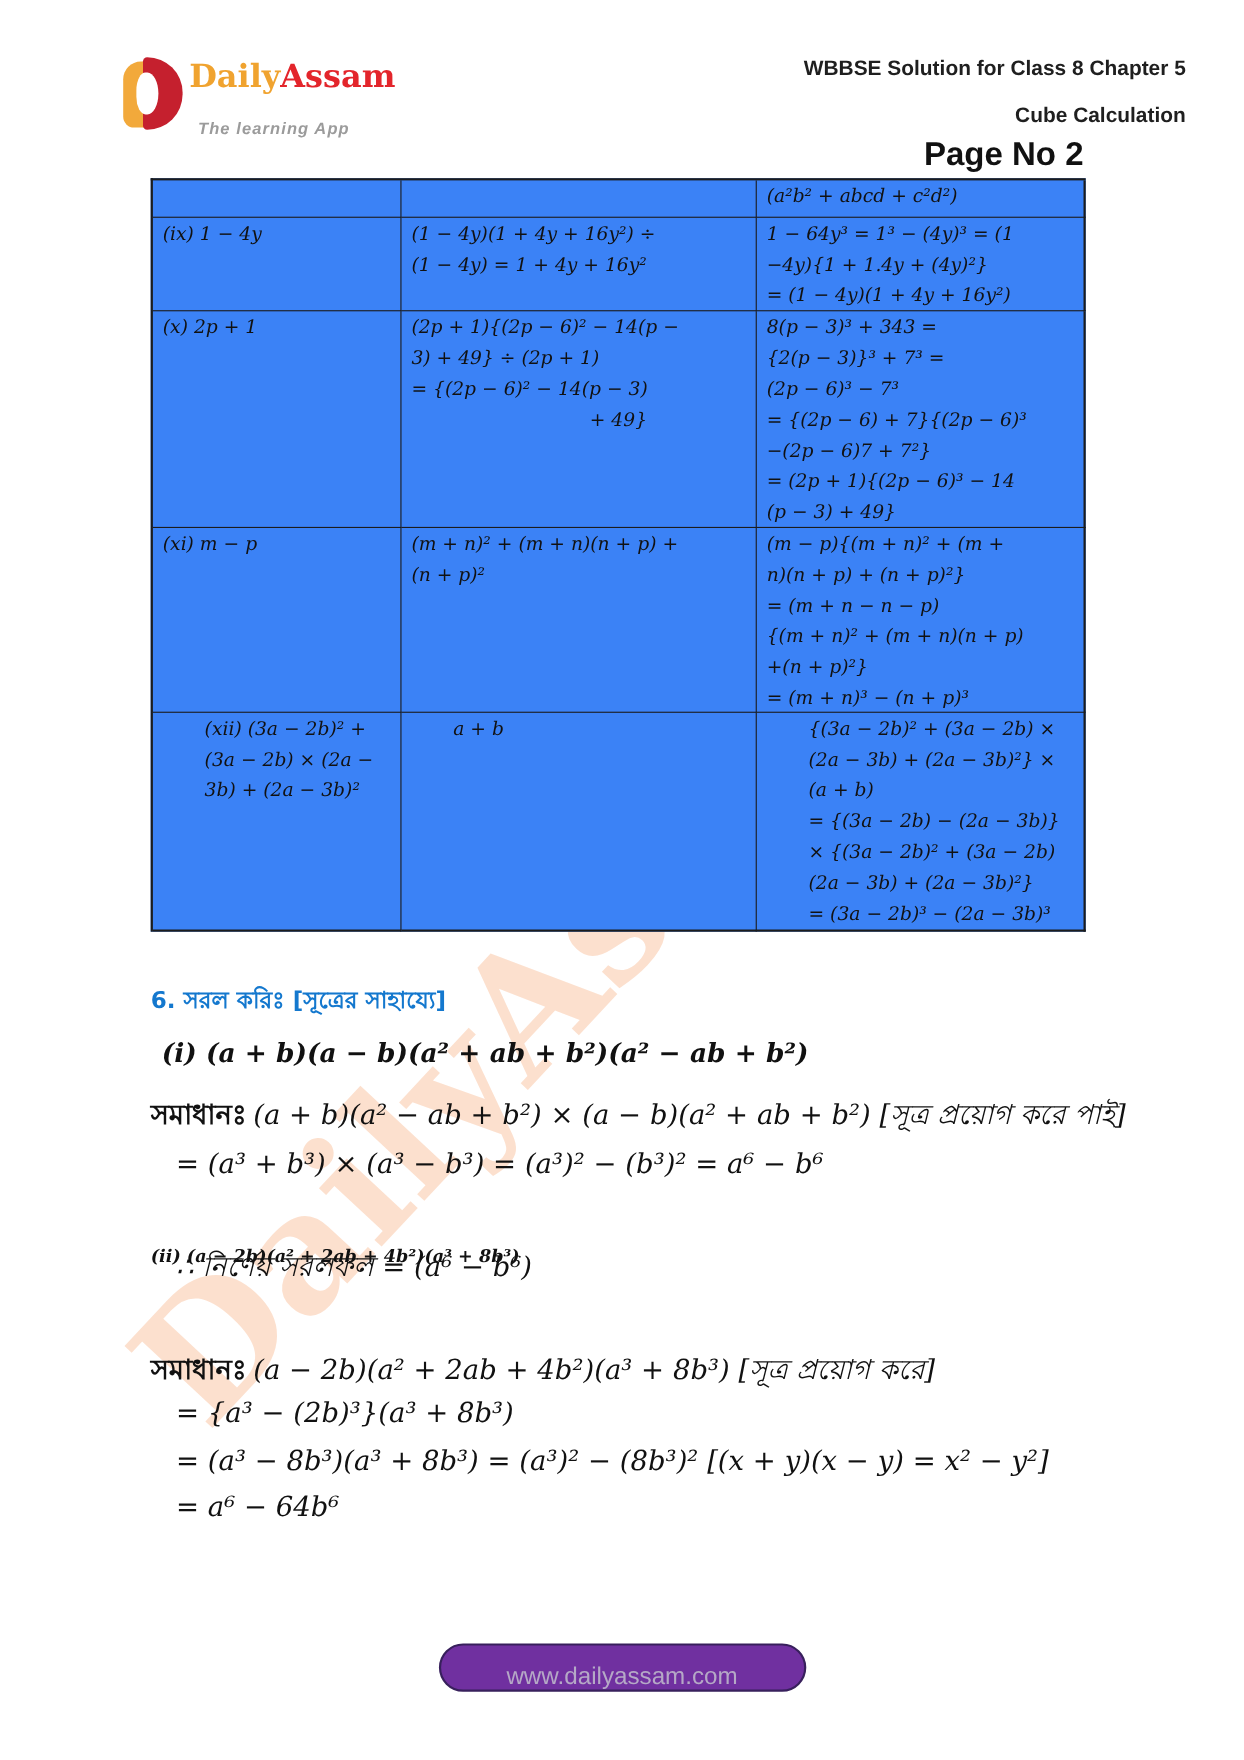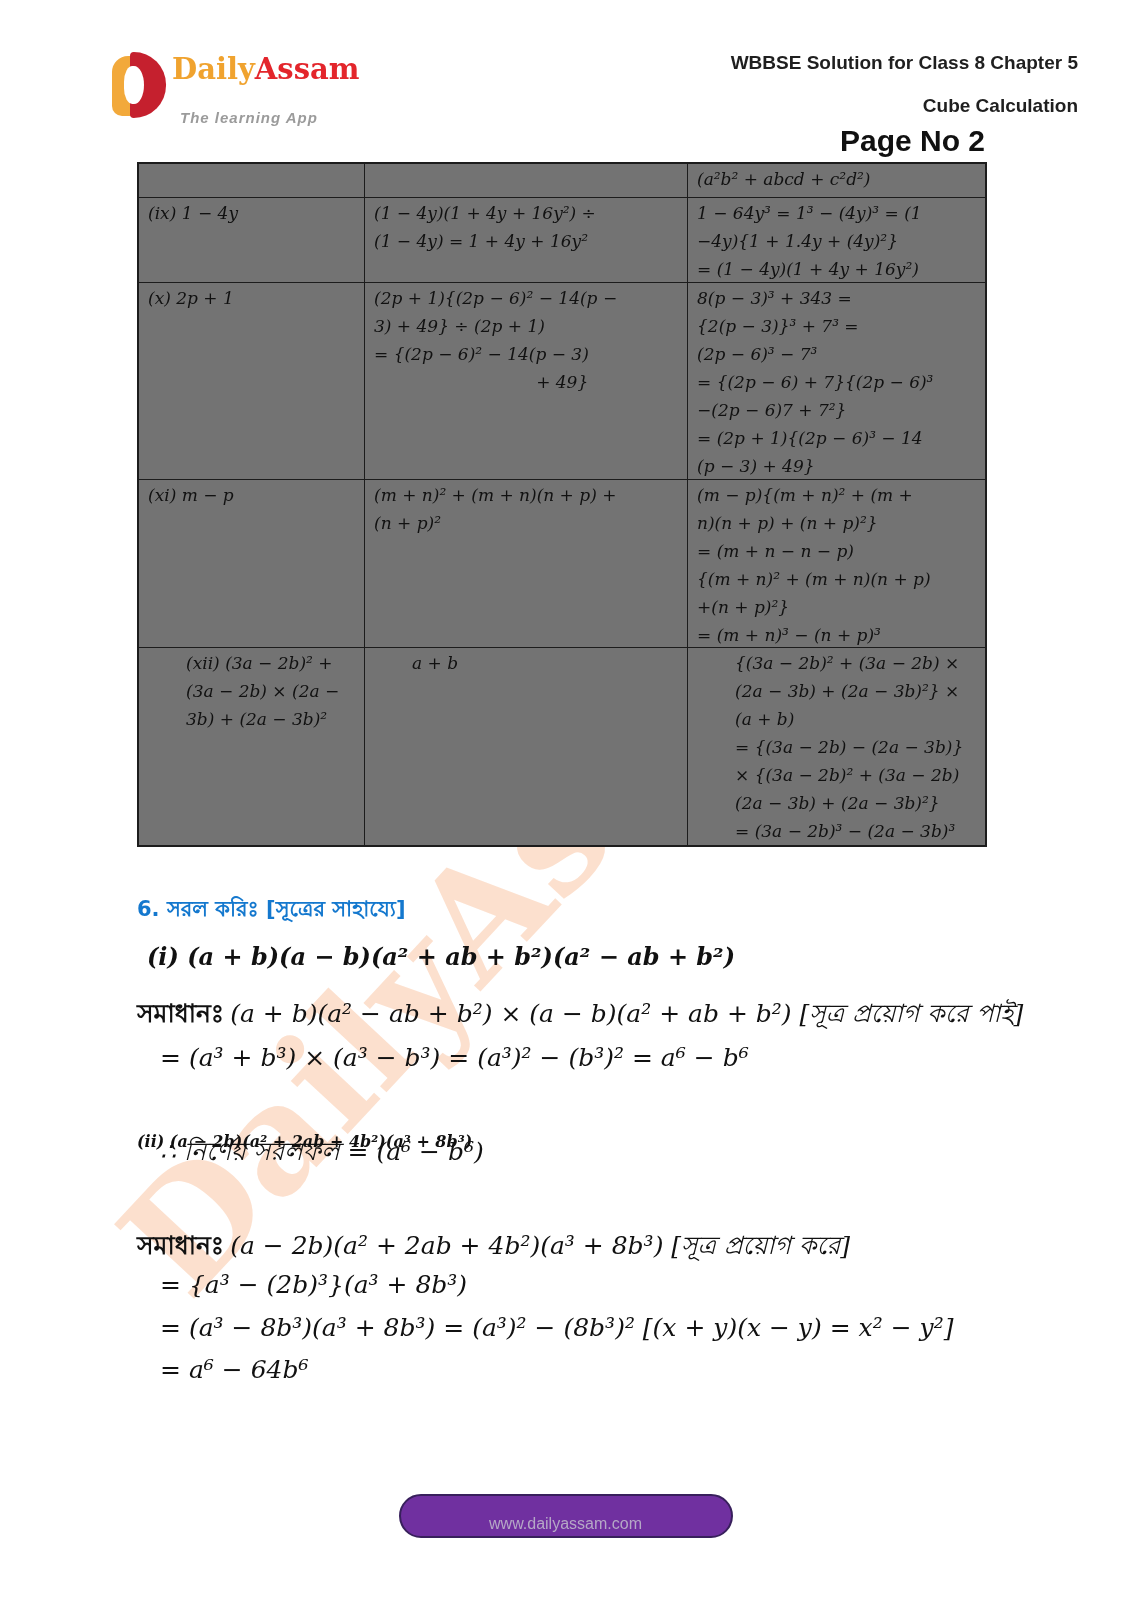--- a/index.html
+++ b/index.html
@@ -32,21 +32,21 @@
   #hdr1{top:52px;}
   #hdr2{top:95px;}
   #pageno{position:absolute;right:146px;top:124px;font-size:30px;font-weight:600;
           color:#111;white-space:nowrap;}
 
   
   #soltable{position:absolute;left:137px;top:162px;z-index:1;
             display:grid;grid-template-columns:226px 323px 299px;
             grid-template-rows:34px 85px 197px 168px 199px;
             border-top:2px solid #1c1c1c;border-left:2px solid #1c1c1c;
-            background:#737373;}
+            background:#3b82f6;}
   .cell{border-right:1px solid #1c1c1c;border-bottom:1px solid #1c1c1c;
         padding:1px 8px 0 9px;box-sizing:border-box;
         font-family:"DejaVu Serif",serif;font-style:italic;font-size:17px;
         line-height:28px;white-space:pre-wrap;overflow:hidden;}
   .cell.lastcol{border-right:2px solid #1c1c1c;}
   .cell.lastrow{border-bottom:2px solid #1c1c1c;padding-left:47px;}
 
   
   .abs{position:absolute;z-index:1;white-space:nowrap;}
   #sec-heading{left:137px;top:893px;font-size:21px;font-weight:bold;color:#1478CE;
@@ -64,21 +64,21 @@
   #p2-sol1{left:137px;top:1226px;}
   #p2-line2{left:160px;top:1270px;}
   #p2-line3{left:160px;top:1313px;}
   #p2-line4{left:160px;top:1355px;}
 
   
   #footer-pill{position:absolute;left:50%;top:1494px;transform:translateX(-50%);
                width:330px;height:40px;background:#7030A0;border:2px solid #38205C;
                border-radius:22px;display:flex;align-items:center;justify-content:center;
                z-index:1;cursor:pointer;}
-  #footer-pill span{font-size:16px;color:#B5A8C6;font-family:"Liberation Sans",sans-serif;margin-top:16px;}
+  #footer-pill span{font-size:22px;color:#B5A8C6;font-family:"Liberation Sans",sans-serif;margin-top:16px;}
 </style>
 </head>
 <body>
 
 <div id="page">
 
   <div id="watermark">DailyAssam</div>
 
   <div id="logo">
     <div class="d-orange"></div>

